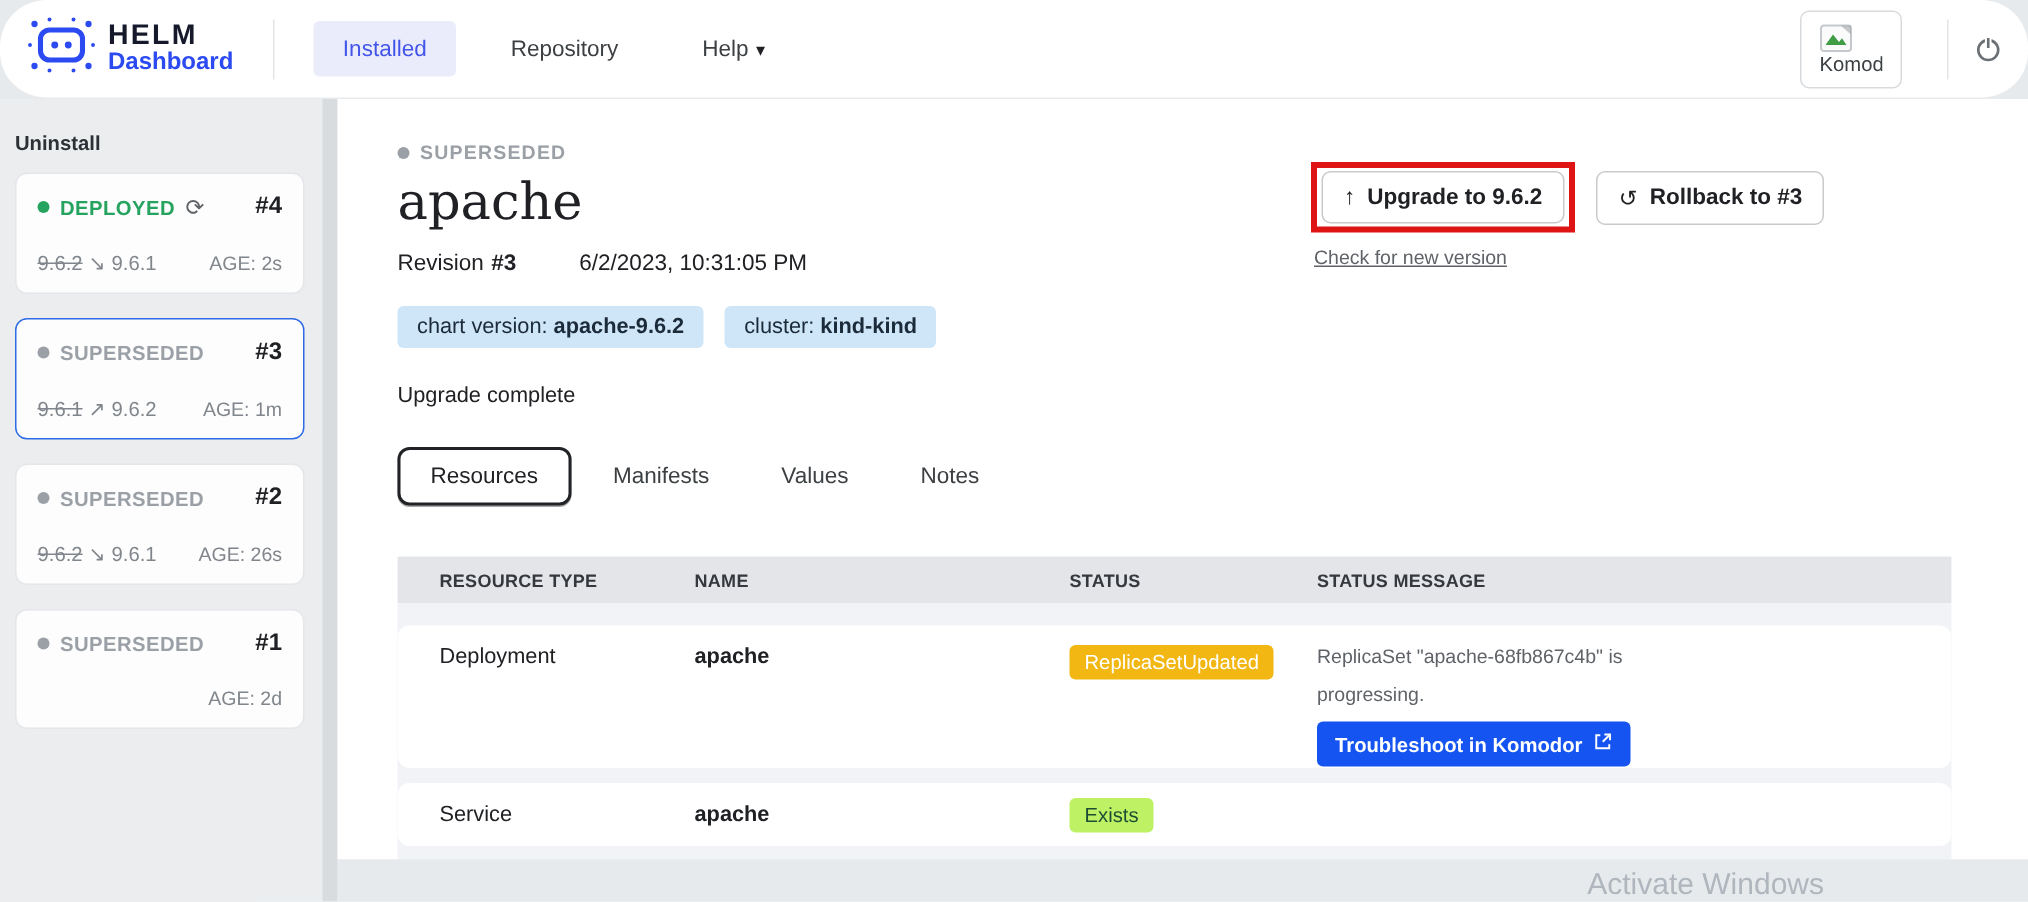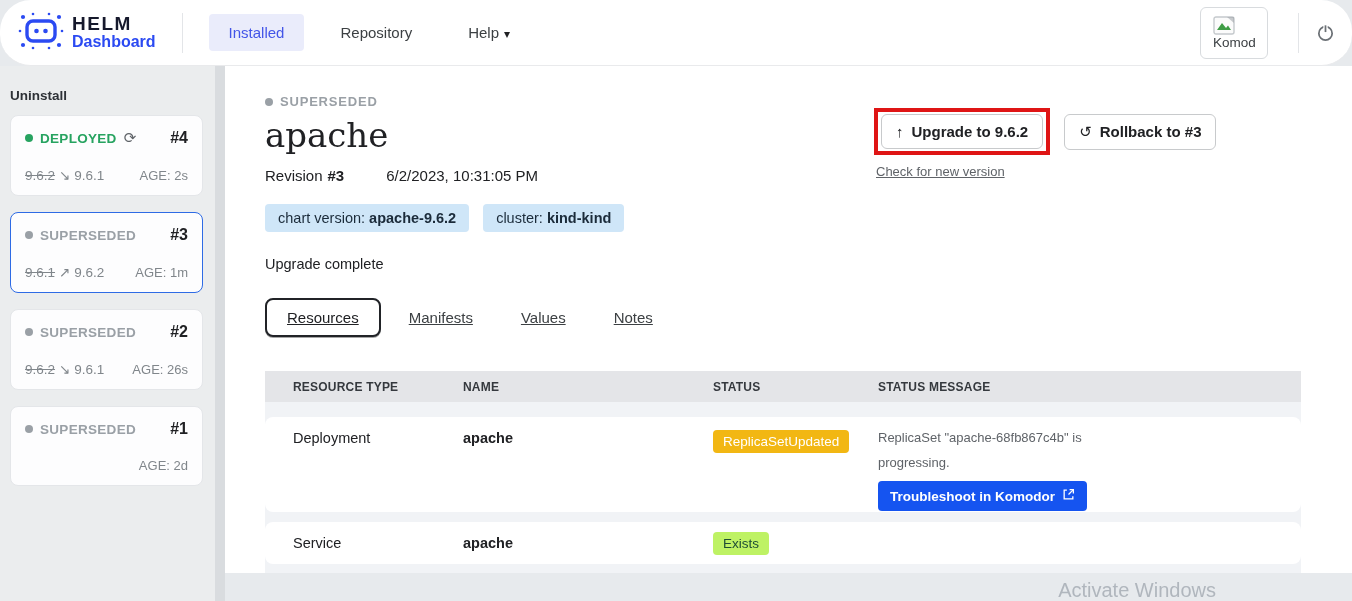--- a/index.html
+++ b/index.html
@@ -67,21 +67,21 @@
                 text-decoration:underline; cursor:pointer; }
   .actions-wrap { position:absolute; top:42px; right:48px; width:430px; height:120px; }
   .upg-ic { font-weight:400; }
 
   .chips { display:flex; gap:14px; margin-top:20px; }
   .chip { background:#cfe6f8; border-radius:4px; padding:6px 13px; font-size:14.5px; color:#1b2b3a; white-space:nowrap; }
   .chip b { font-weight:700; }
   .upgrade-note { margin-top:24px; font-size:14.5px; color:#202124; }
 
   .tabs { display:flex; align-items:center; margin-top:26px; }
-  .tab { font-size:15px; color:#3c4043; padding:9px 20px; cursor:pointer; margin-right:8px;text-decoration:underline; }
+  .tab { font-size:15px; color:#3c4043; padding:9px 20px; cursor:pointer; margin-right:8px; }
   .tab.active { border:2px solid #212327; border-radius:8px; color:#202124; background:#fff;
                 box-shadow:0 1px 0 rgba(0,0,0,.35); }
 
   .table-wrap { margin-top:34px; margin-right:51px; background:#f1f3f6; height:223px; overflow:hidden; }
   .t-head { display:grid; grid-template-columns:170px 250px 165px 1fr; background:#e4e5e8; height:31px;
             align-items:center; padding-left:28px; }
   .t-head span { font-size:12px; font-weight:700; color:#35393e; letter-spacing:0.2px; }
   .t-row { display:grid; grid-template-columns:170px 250px 165px 1fr; background:#fff; border-radius:8px;
            margin-top:14px; padding-left:28px; }
   .t-row.tall { min-height:95px; padding-top:13px; margin-top:15px; }

